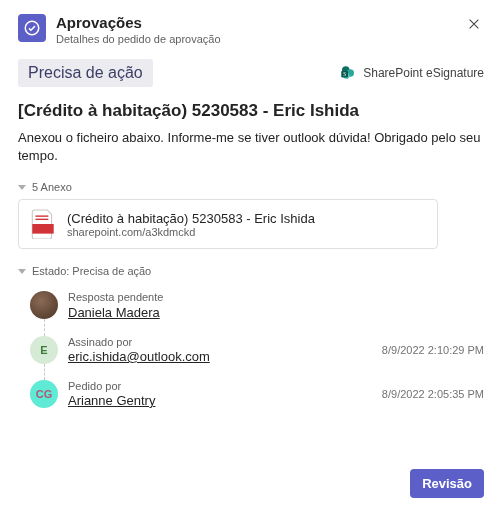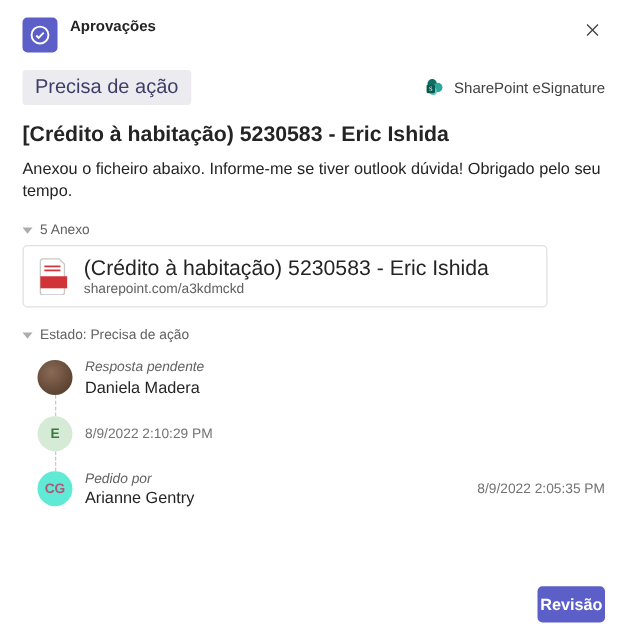--- a/index.html
+++ b/index.html
@@ -15,21 +15,21 @@
   .header { display: flex; align-items: flex-start; gap: 10px; margin-bottom: 14px; }
   .app-icon {
     width: 28px; height: 28px;
     background: #5b5fc7;
     border-radius: 4px;
     display: flex; align-items: center; justify-content: center;
     flex-shrink: 0;
   }
   .app-icon svg { width: 18px; height: 18px; }
   .header-text { flex: 1; }
-  .app-title { font-size: 12px; font-weight: 600; color: #242424; line-height: 1.2; }
+  .app-title { font-size: 15px; font-weight: 600; color: #242424; line-height: 1.2; }
   .app-subtitle { font-size: 11px; color: #616161; margin-top: 1px; }
   .close-btn { width: 20px; height: 20px; cursor: pointer; display:flex;align-items:center;justify-content:center;color:#424242; }
   .close-btn svg { width: 14px; height: 14px; }
 
   .row-status { display: flex; align-items: center; justify-content: space-between; margin-bottom: 14px; }
   .status-pill {
     background: #ebebf0;
     color: #3d3e66;
     font-size: 16px;
     padding: 5px 10px;
@@ -60,21 +60,21 @@
     margin-bottom: 16px;
     cursor: pointer;
     max-width: 420px;
   }
   .file-icon {
     width: 28px; height: 32px;
     display:flex;align-items:center;justify-content:center;
     flex-shrink:0;
   }
   .att-text { min-width: 0; }
-  .att-name { font-size: 17px; color: #242424; white-space: nowrap; overflow: hidden; text-overflow: ellipsis; }
+  .att-name { font-size: 13px; color: #242424; white-space: nowrap; overflow: hidden; text-overflow: ellipsis; }
   .att-url { font-size: 11px; color: #616161; }
 
   .timeline { position: relative; margin-top: 4px; margin-left: 4px; padding-left: 8px;}
   .tl-row { display: flex; align-items: flex-start; gap: 10px; padding: 8px 0; position: relative; }
   .tl-row::before {
     content:"";
     position:absolute;
     left: 14px;
     top: 36px;
     bottom: -8px;
@@ -86,48 +86,49 @@
     width: 28px; height: 28px; border-radius: 50%;
     display:flex;align-items:center;justify-content:center;
     font-size: 11px; font-weight:600; color:#fff;
     flex-shrink:0;
     z-index:1;
   }
   .av-photo { background: radial-gradient(circle at 40% 35%, #8a6a56 0%, #5e4433 70%); }
   .av-e { background: #d6ebd6; color: #3a7a3a; }
   .av-cg { background: #5eead4; color: #b05779; }
   .tl-body { flex:1; }
-  .tl-caption { font-size: 11px; color: #616161; line-height:1.2;font-style:italic; }
-  .tl-name { font-size: 13px; color: #242424; }
+  .tl-caption { font-size: 11px; color: #616161; line-height:1.2; }
+  .tl-name { font-size: 13px; color: #242424; text-decoration: underline; }
   .tl-time { font-size: 11px; color: #737373; white-space:nowrap; align-self:center;text-align:right; }
 
   .footer { position: absolute; bottom: 14px; right: 18px; }
   .primary-btn {
     background: #5b5fc7;
     color: #fff;
     border: none;
     border-radius: 4px;
-    padding: 7px 2px;
+    padding: 7px 12px;
     font-size: 13px;
     font-weight: 600;
     cursor: pointer;
   }
 </style>
 </head>
 <body>
 
 <div class="header">
   <div class="app-icon">
     <svg viewBox="0 0 24 24" fill="none" stroke="#fff" stroke-width="2">
       <circle cx="12" cy="12" r="9"></circle>
       <path d="M8 12.5l2.5 2.5L16 9.5"></path>
     </svg>
   </div>
   <div class="header-text">
     <div class="app-title">Aprovações</div>
+    <div class="app-subtitle">Detalhes do pedido de aprovação</div>
   </div>
   <div class="close-btn">
     <svg viewBox="0 0 16 16" stroke="#424242" stroke-width="1.2">
         <path d="M3 3l10 10M13 3L3 13"></path>
       </svg>
   </div>
 </div>
 
 <div class="row-status">
   <div class="status-pill">Precisa de ação</div>
@@ -177,20 +178,24 @@
     <div class="avatar av-photo"></div>
     <div class="tl-body">
       <div class="tl-caption">Resposta pendente</div>
       <div class="tl-name">Daniela Madera</div>
     </div>
     <div class="tl-time"></div>
   </div>
 
   <div class="tl-row">
     <div class="avatar av-e">E</div>
+    <div class="tl-body">
+      <div class="tl-caption">Assinado por</div>
+      <div class="tl-name">eric.ishida@outlook.com</div>
+    </div>
     <div class="tl-time">8/9/2022 2:10:29 PM</div>
   </div>
 
   <div class="tl-row">
     <div class="avatar av-cg">CG</div>
     <div class="tl-body">
       <div class="tl-caption">Pedido por</div>
       <div class="tl-name">Arianne Gentry</div>
     </div>
     <div class="tl-time">8/9/2022 2:05:35 PM</div>

